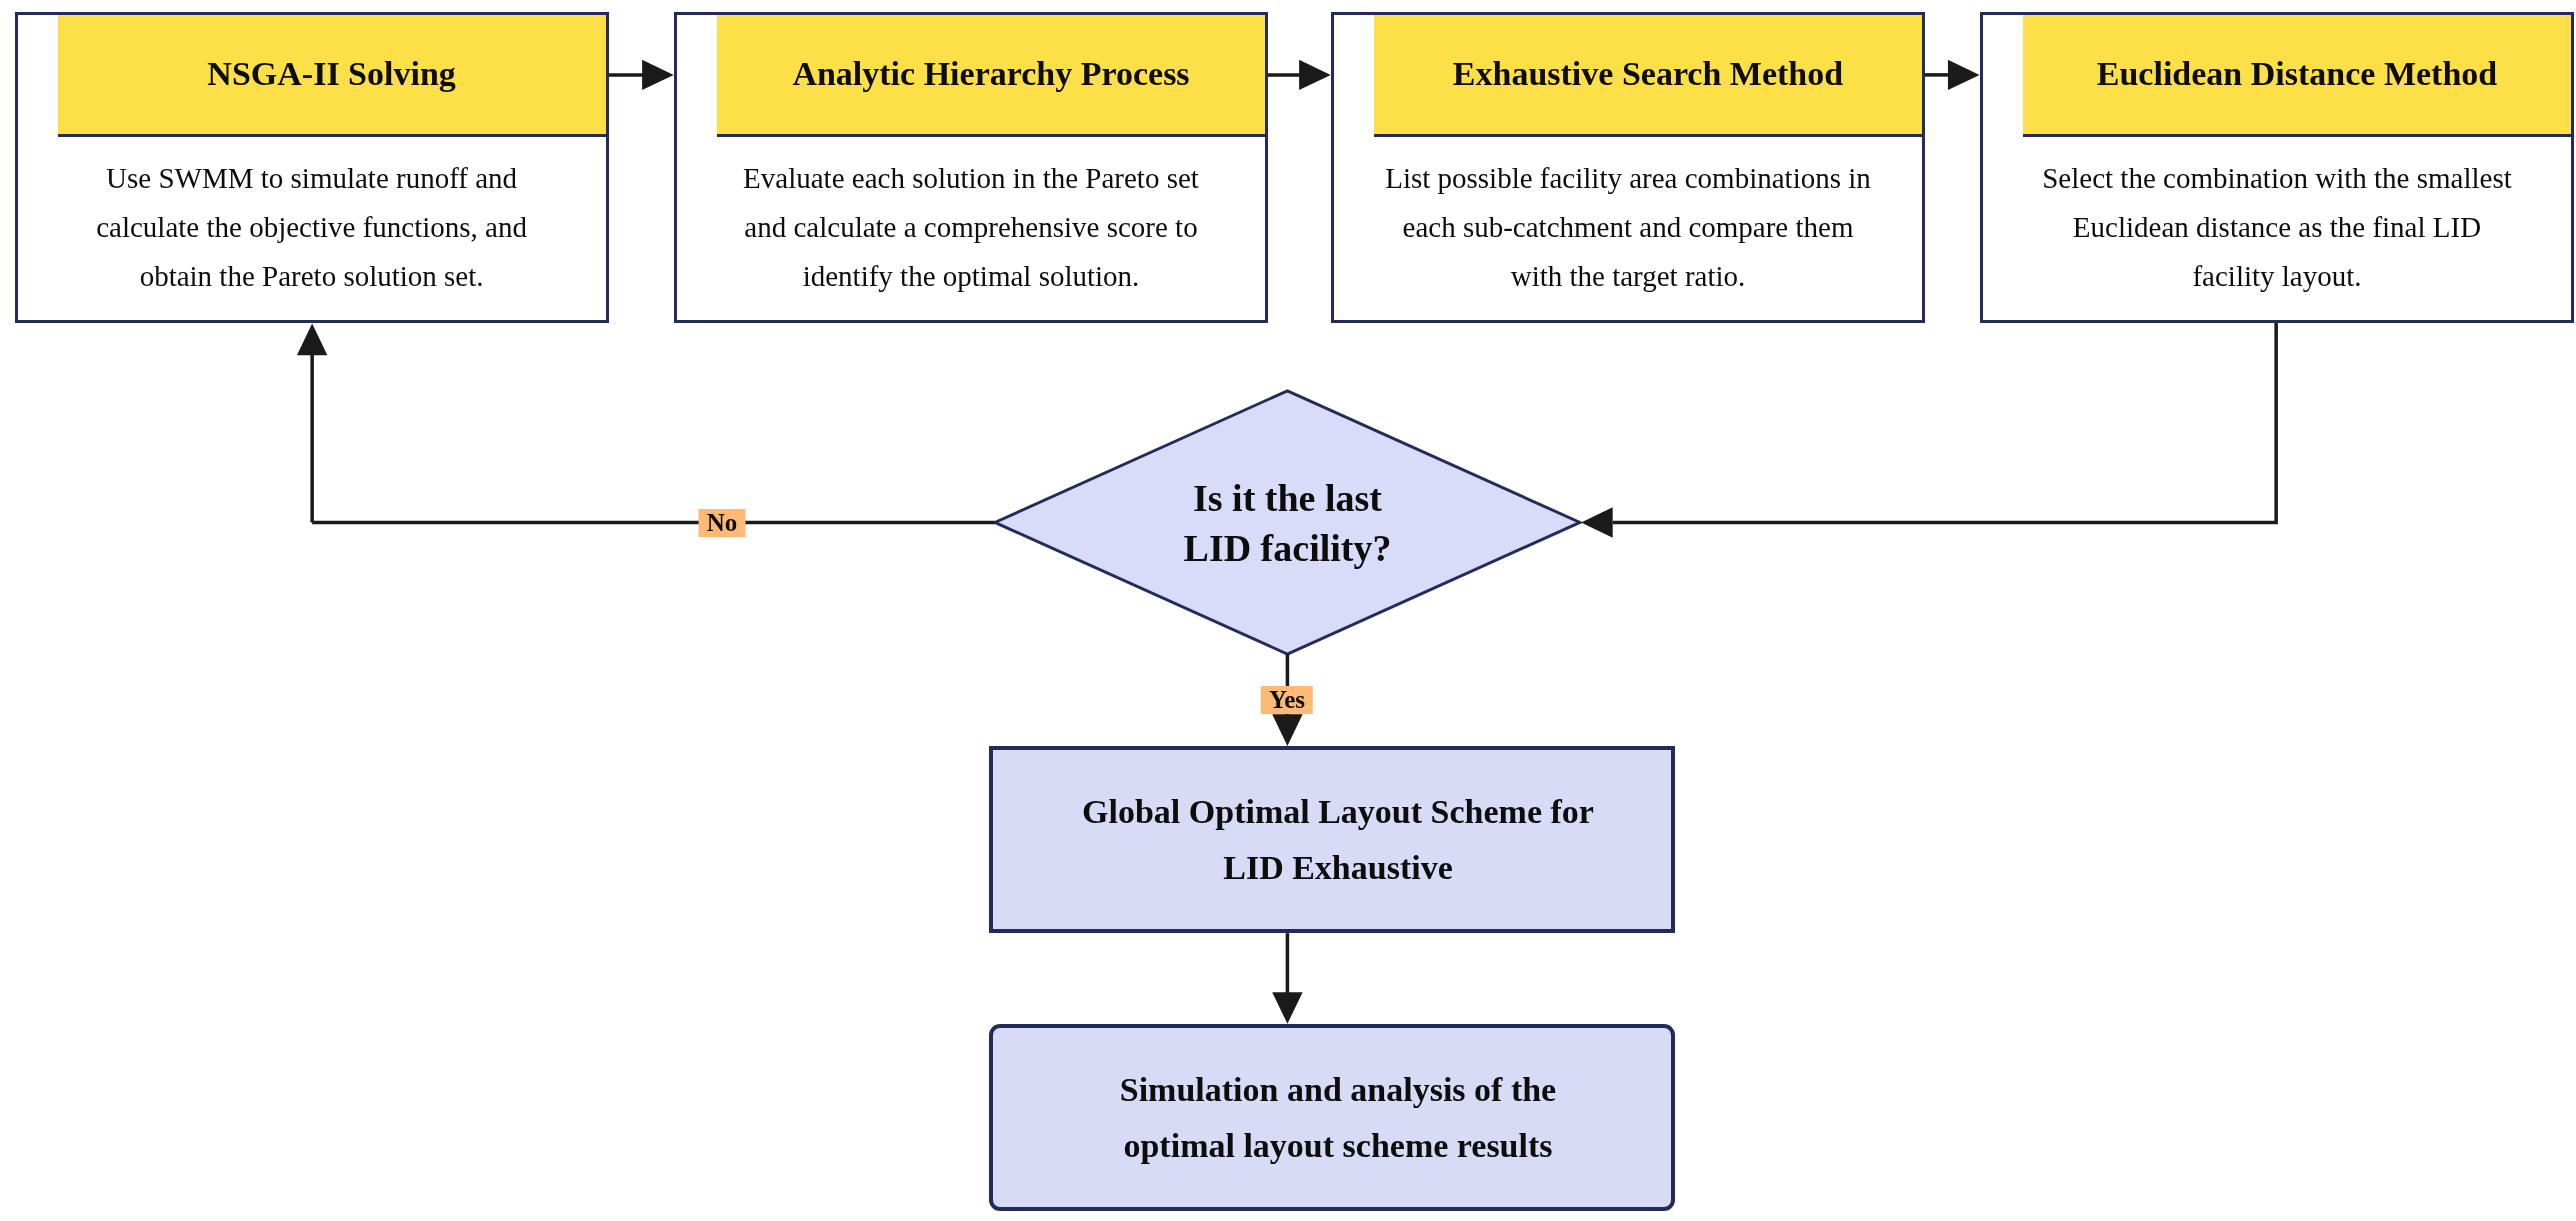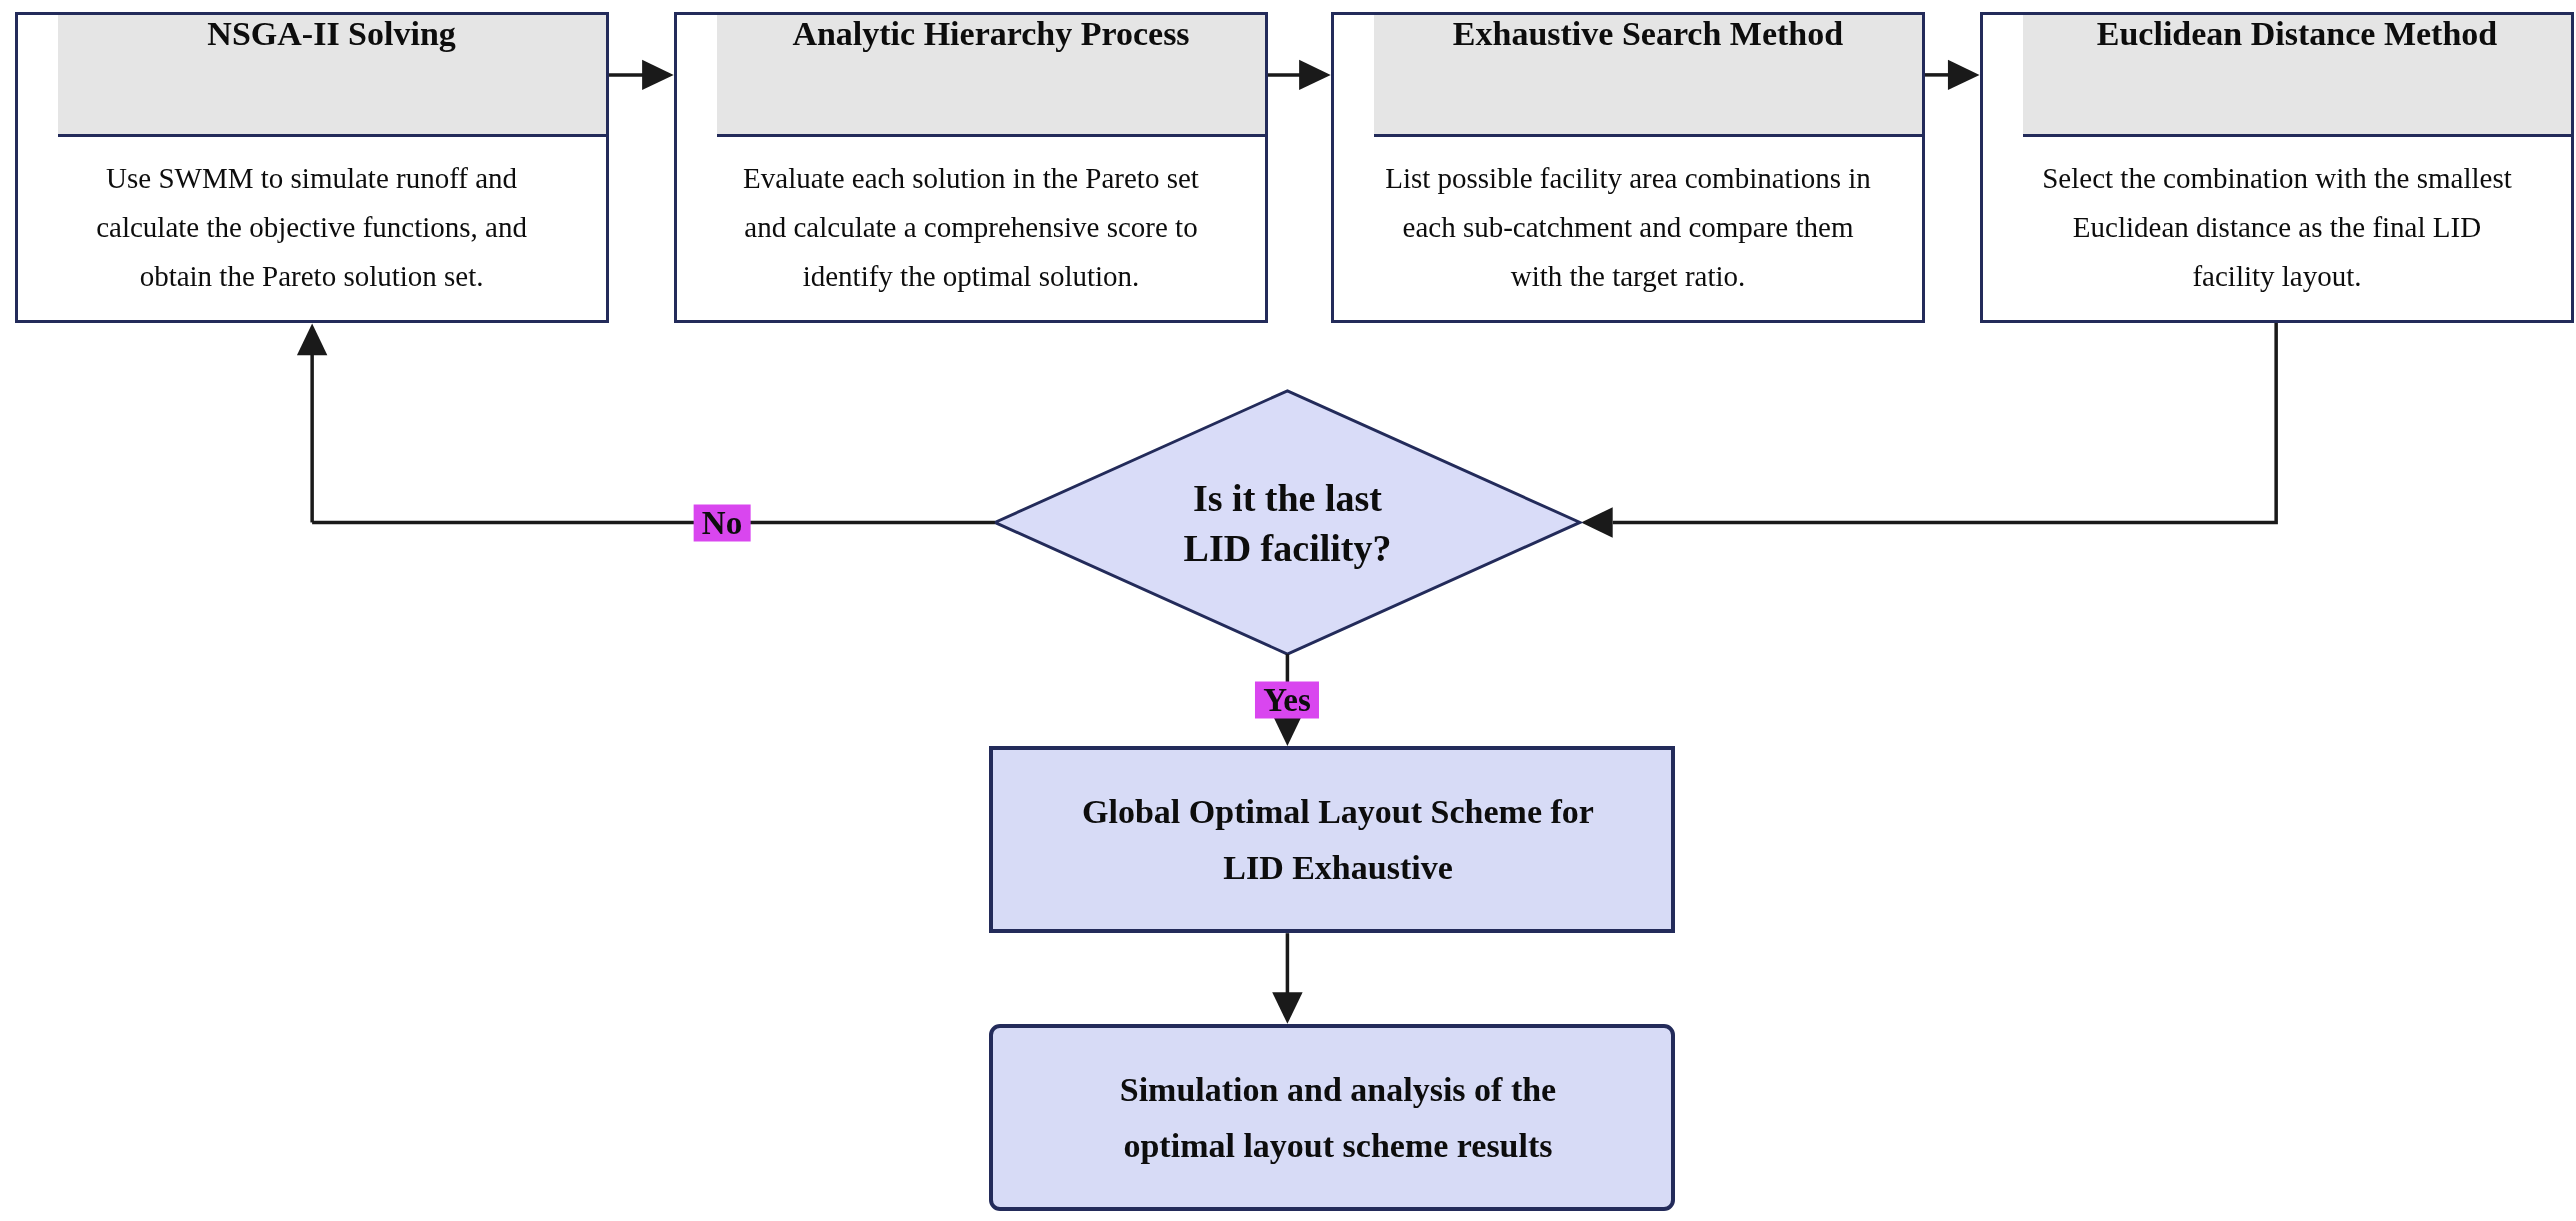--- a/index.html
+++ b/index.html
@@ -29,22 +29,23 @@
     width: 594px;
     height: 311px;
     border: 3.5px solid #232b5a;
     background: #ffffff;
     box-sizing: border-box;
     z-index: 2;
   }
   .proc-header {
     height: 119px;
     border-bottom: 3.5px solid #232b5a;
-    background: #e5e5e5;
-    display: flex;
+    background: #fde047;
+    display: flex;
+    align-items: center;
     justify-content: center;
     margin-left: 40px;
   }
   .proc-title {
     font-size: 34px;
     font-weight: bold;
     white-space: nowrap;
   }
   .proc-body {
     height: 181px;
@@ -75,23 +76,23 @@
   .decision-line {
     font-size: 38px;
     font-weight: bold;
     line-height: 50px;
     white-space: nowrap;
     text-align: center;
   }
   .branch-label {
     position: absolute;
     transform: translate(-50%, -50%);
-    background: #d946ef;
+    background: #fdba74;
     padding: 0 8.2px;
-    font-size: 33px;
+    font-size: 25px;
     font-weight: bold;
     z-index: 3;
     white-space: nowrap;
   }
   .result-box {
     position: absolute;
     left: 989px;
     width: 686px;
     height: 187px;
     border: 4.1px solid #232b5a;

